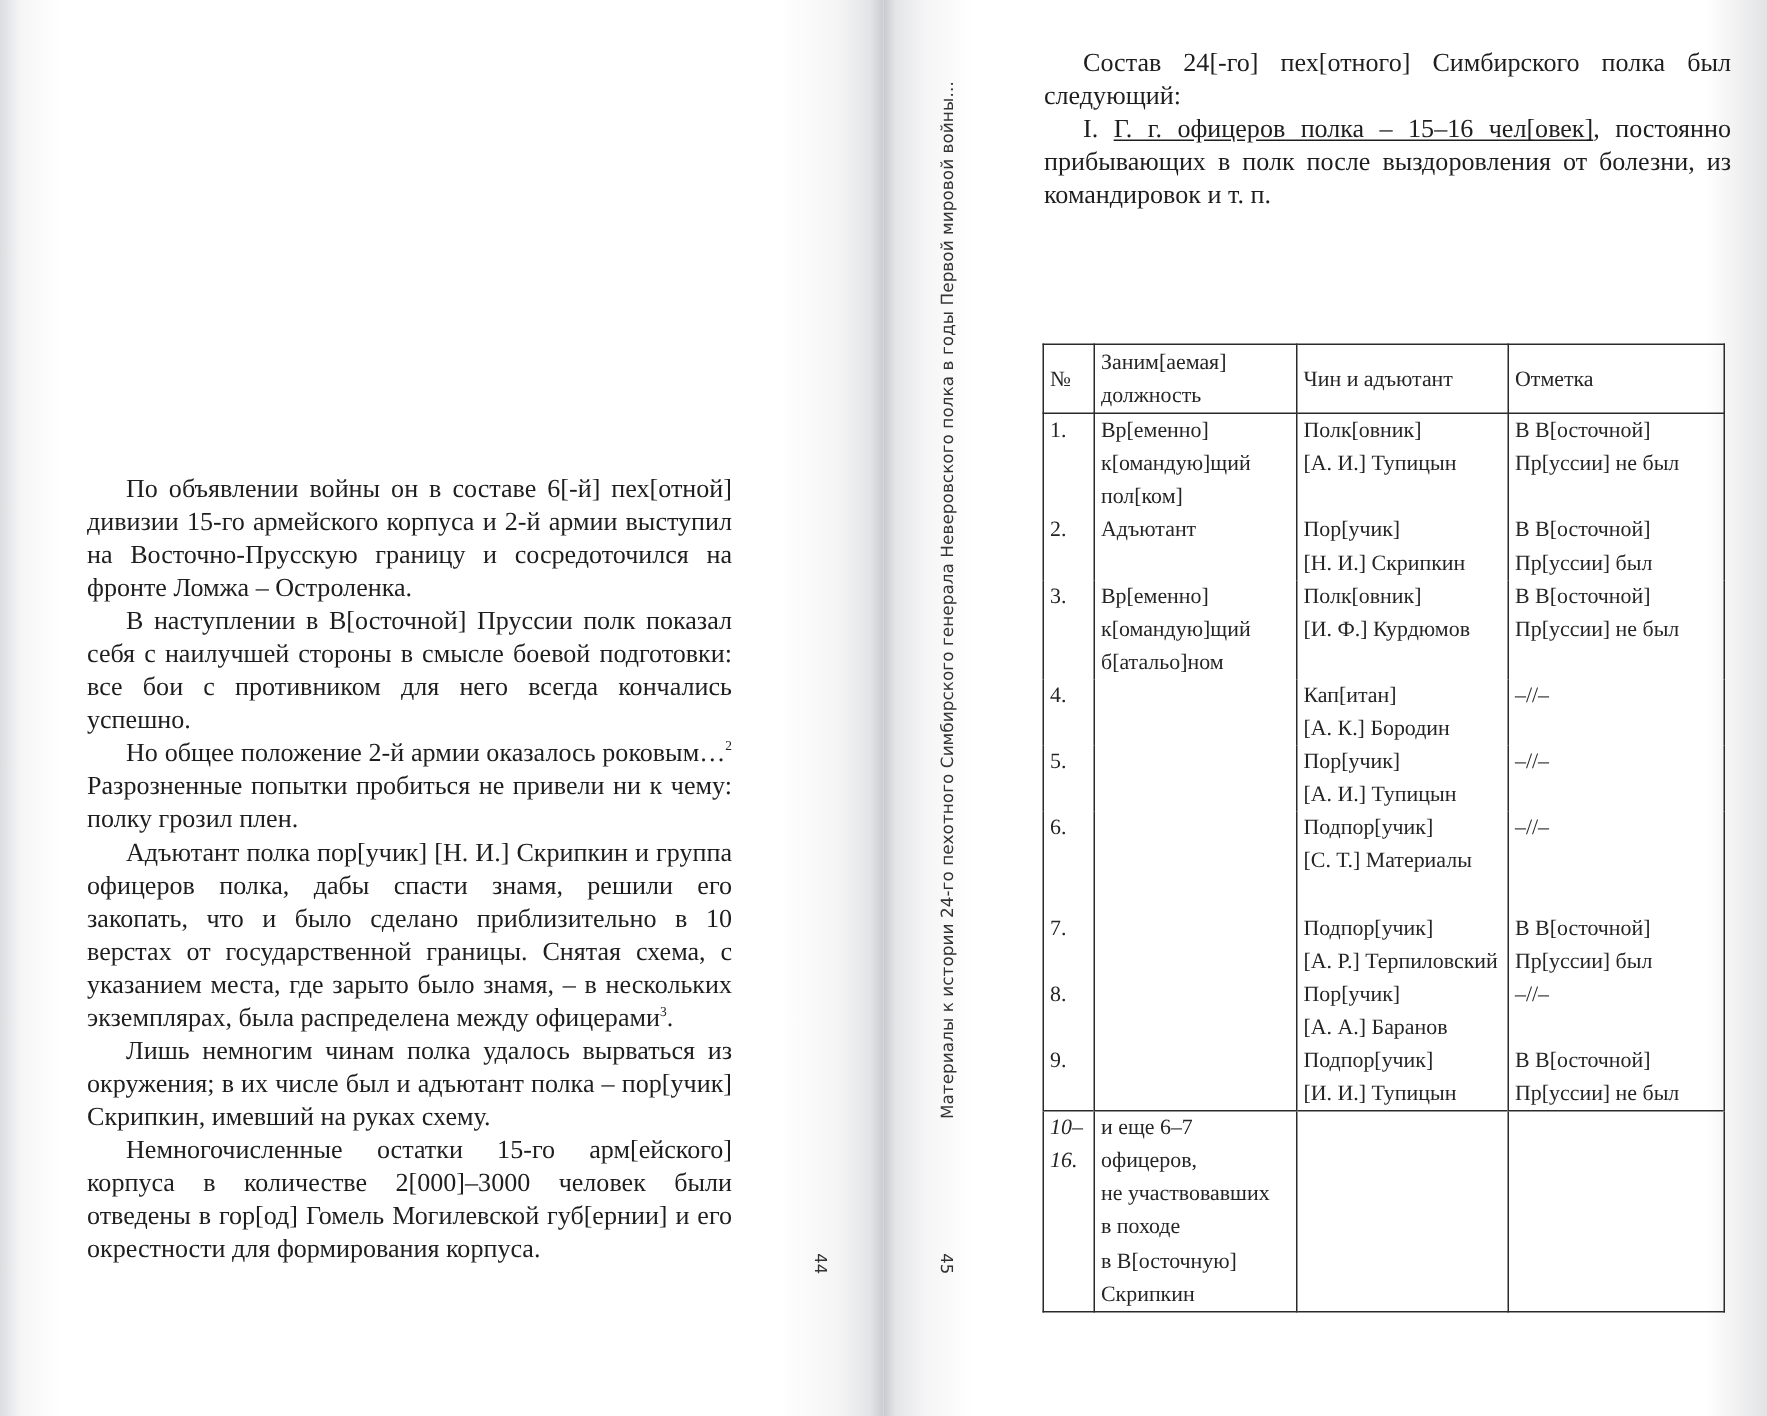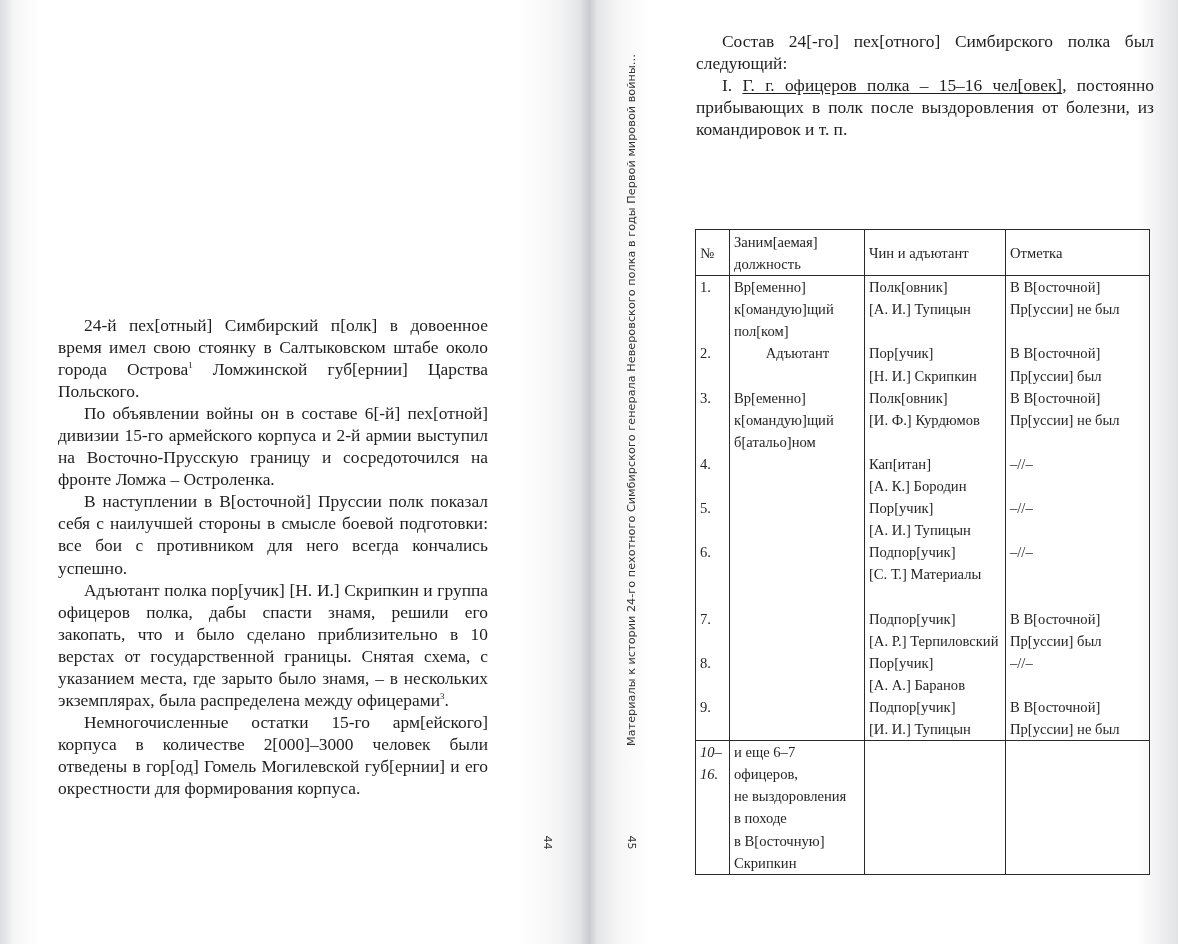--- a/index.html
+++ b/index.html
@@ -40,24 +40,25 @@
   .c1 { width:26px; } .c2 { width:127px; } .c3 { width:133px; } .c4 { width:136px; }
   .line { display:block; white-space:nowrap; }
 </style>
 </head>
 <body>
 
 <div class="spread">
 
   <div class="page-left">
     <div class="textblock left-text">
-      <p><span>24-й пех[отный] Симбирский п[олк] в довоенное время имел свою стоянку в Салтыковском штабе около города Острова</span><sup>1</sup><span> Ломжинской губ[ернии] Царства Польского.</span></p>
       <p><span>По объявлении войны он в составе 6[-й] пех[отной] дивизии 15-го армейского корпуса и 2-й армии выступил на Восточно-Прусскую границу и сосредоточился на фронте Ломжа – Остроленка.</span></p>
       <p><span>В наступлении в В[осточной] Пруссии полк показал себя с наилучшей стороны в смысле боевой подготовки: все бои с противником для него всегда кончались успешно.</span></p>
+      <p><span>Но общее положение 2-й армии оказалось роковым…</span><sup>2</sup><span> Разрозненные попытки пробиться не привели ни к чему: полку грозил плен.</span></p>
       <p><span>Адъютант полка пор[учик] [Н. И.] Скрипкин и группа офицеров полка, дабы спасти знамя, решили его закопать, что и было сделано приблизительно в 10 верстах от государственной границы. Снятая схема, с указанием места, где зарыто было знамя, – в нескольких экземплярах, была распределена между офицерами</span><sup>3</sup><span>.</span></p>
+      <p><span>Лишь немногим чинам полка удалось вырваться из окружения; в их числе был и адъютант полка – пор[учик] Скрипкин, имевший на руках схему.</span></p>
       <p><span>Немногочисленные остатки 15-го арм[ейского] корпуса в количестве 2[000]–3000 человек были отведены в гор[од] Гомель Могилевской губ[ернии] и его окрестности для формирования корпуса.</span></p>
     </div>
     <div class="pagenum pn-left">44</div>
   </div>
 
   <div class="page-right"></div>
 
   <div class="running-head">Материалы к истории 24-го пехотного Симбирского генерала Неверовского полка в годы Первой мировой войны…</div>
   <div class="pagenum pn-right">45</div>
 
@@ -91,21 +92,21 @@
           </td>
           <td style="height: 66.3px;">
             <span class="line">В В[осточной]</span>
             <span class="line">Пр[уссии] не был</span>
           </td>
         </tr>
         <tr>
           <td style="height: 44.2px;">
             <span class="line">2.</span>
           </td>
-          <td style="height: 44.2px; text-align: center;">
+          <td style="height: 44.2px;">
             <span class="line">Адъютант</span>
           </td>
           <td style="height: 44.2px;">
             <span class="line">Пор[учик]</span>
             <span class="line">[Н. И.] Скрипкин</span>
           </td>
           <td style="height: 44.2px;">
             <span class="line">В В[осточной]</span>
             <span class="line">Пр[уссии] был</span>
           </td>
@@ -209,21 +210,21 @@
           </td>
         </tr>
         <tr class="group-start last">
           <td style="height: 132.6px; font-style: italic;">
             <span class="line">10–</span>
             <span class="line">16.</span>
           </td>
           <td style="height: 132.6px; margin-top: 24px;">
             <span class="line">и еще 6–7</span>
             <span class="line">офицеров,</span>
-            <span class="line">не выздоровления</span>
+            <span class="line">не участвовавших</span>
             <span class="line">в походе</span>
             <span class="line">в В[осточную]</span>
             <span class="line">Скрипкин</span>
           </td>
           <td style="height: 132.6px;"></td>
           <td style="height: 132.6px;"></td>
         </tr>
       </tbody>
   </table>
 

